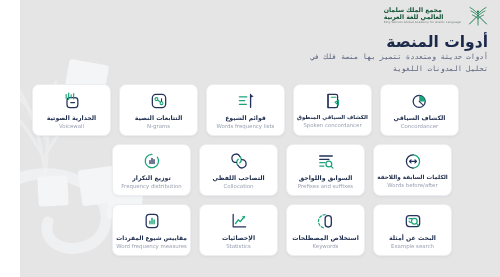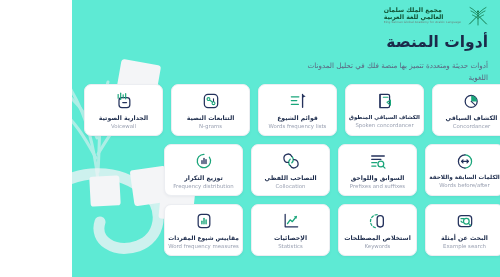--- a/index.html
+++ b/index.html
@@ -5,22 +5,22 @@
   * { box-sizing: border-box; margin: 0; padding: 0; }
   html, body {
     width: 500px; height: 277px;
     overflow: hidden;
     background: #ffffff;
     font-family: "DejaVu Sans", "Liberation Sans", sans-serif;
   }
 
   #page {
     position: relative;
-    width: 428px; height: 277px;
-    background: #5eead4;
+    width: 480px; height: 277px;
+    background: #e5e5e5;
     overflow: hidden;
   }
 
   
   .bg-layer { position: absolute; inset: 0; pointer-events: none; z-index: 0; }
 
   .palm {
     position: absolute;
     left: -18px; top: 62px;
     width: 90px; height: 120px;
@@ -91,27 +91,28 @@
     width: 300px;
   }
   .page-title {
     font-size: 15.5px;
     font-weight: bold;
     color: #1b2a4a;
     letter-spacing: 0.2px;
     line-height: 1.25;
   }
   .page-subtitle {
-    margin-top: 8px;
+    margin-top: 0;
     font-size: 7.2px;
     color: #5c6580;
     line-height: 1.55;
     max-width: 190px;
     margin-right: 0;
     margin-left: auto;
+    font-family: Liberation Mono, monospace;
   }
 
   
   .grid-wrap {
     position: absolute;
     top: 84px; right: 12px; left: 12px;
     z-index: 2;
   }
   .row {
     display: flex;

